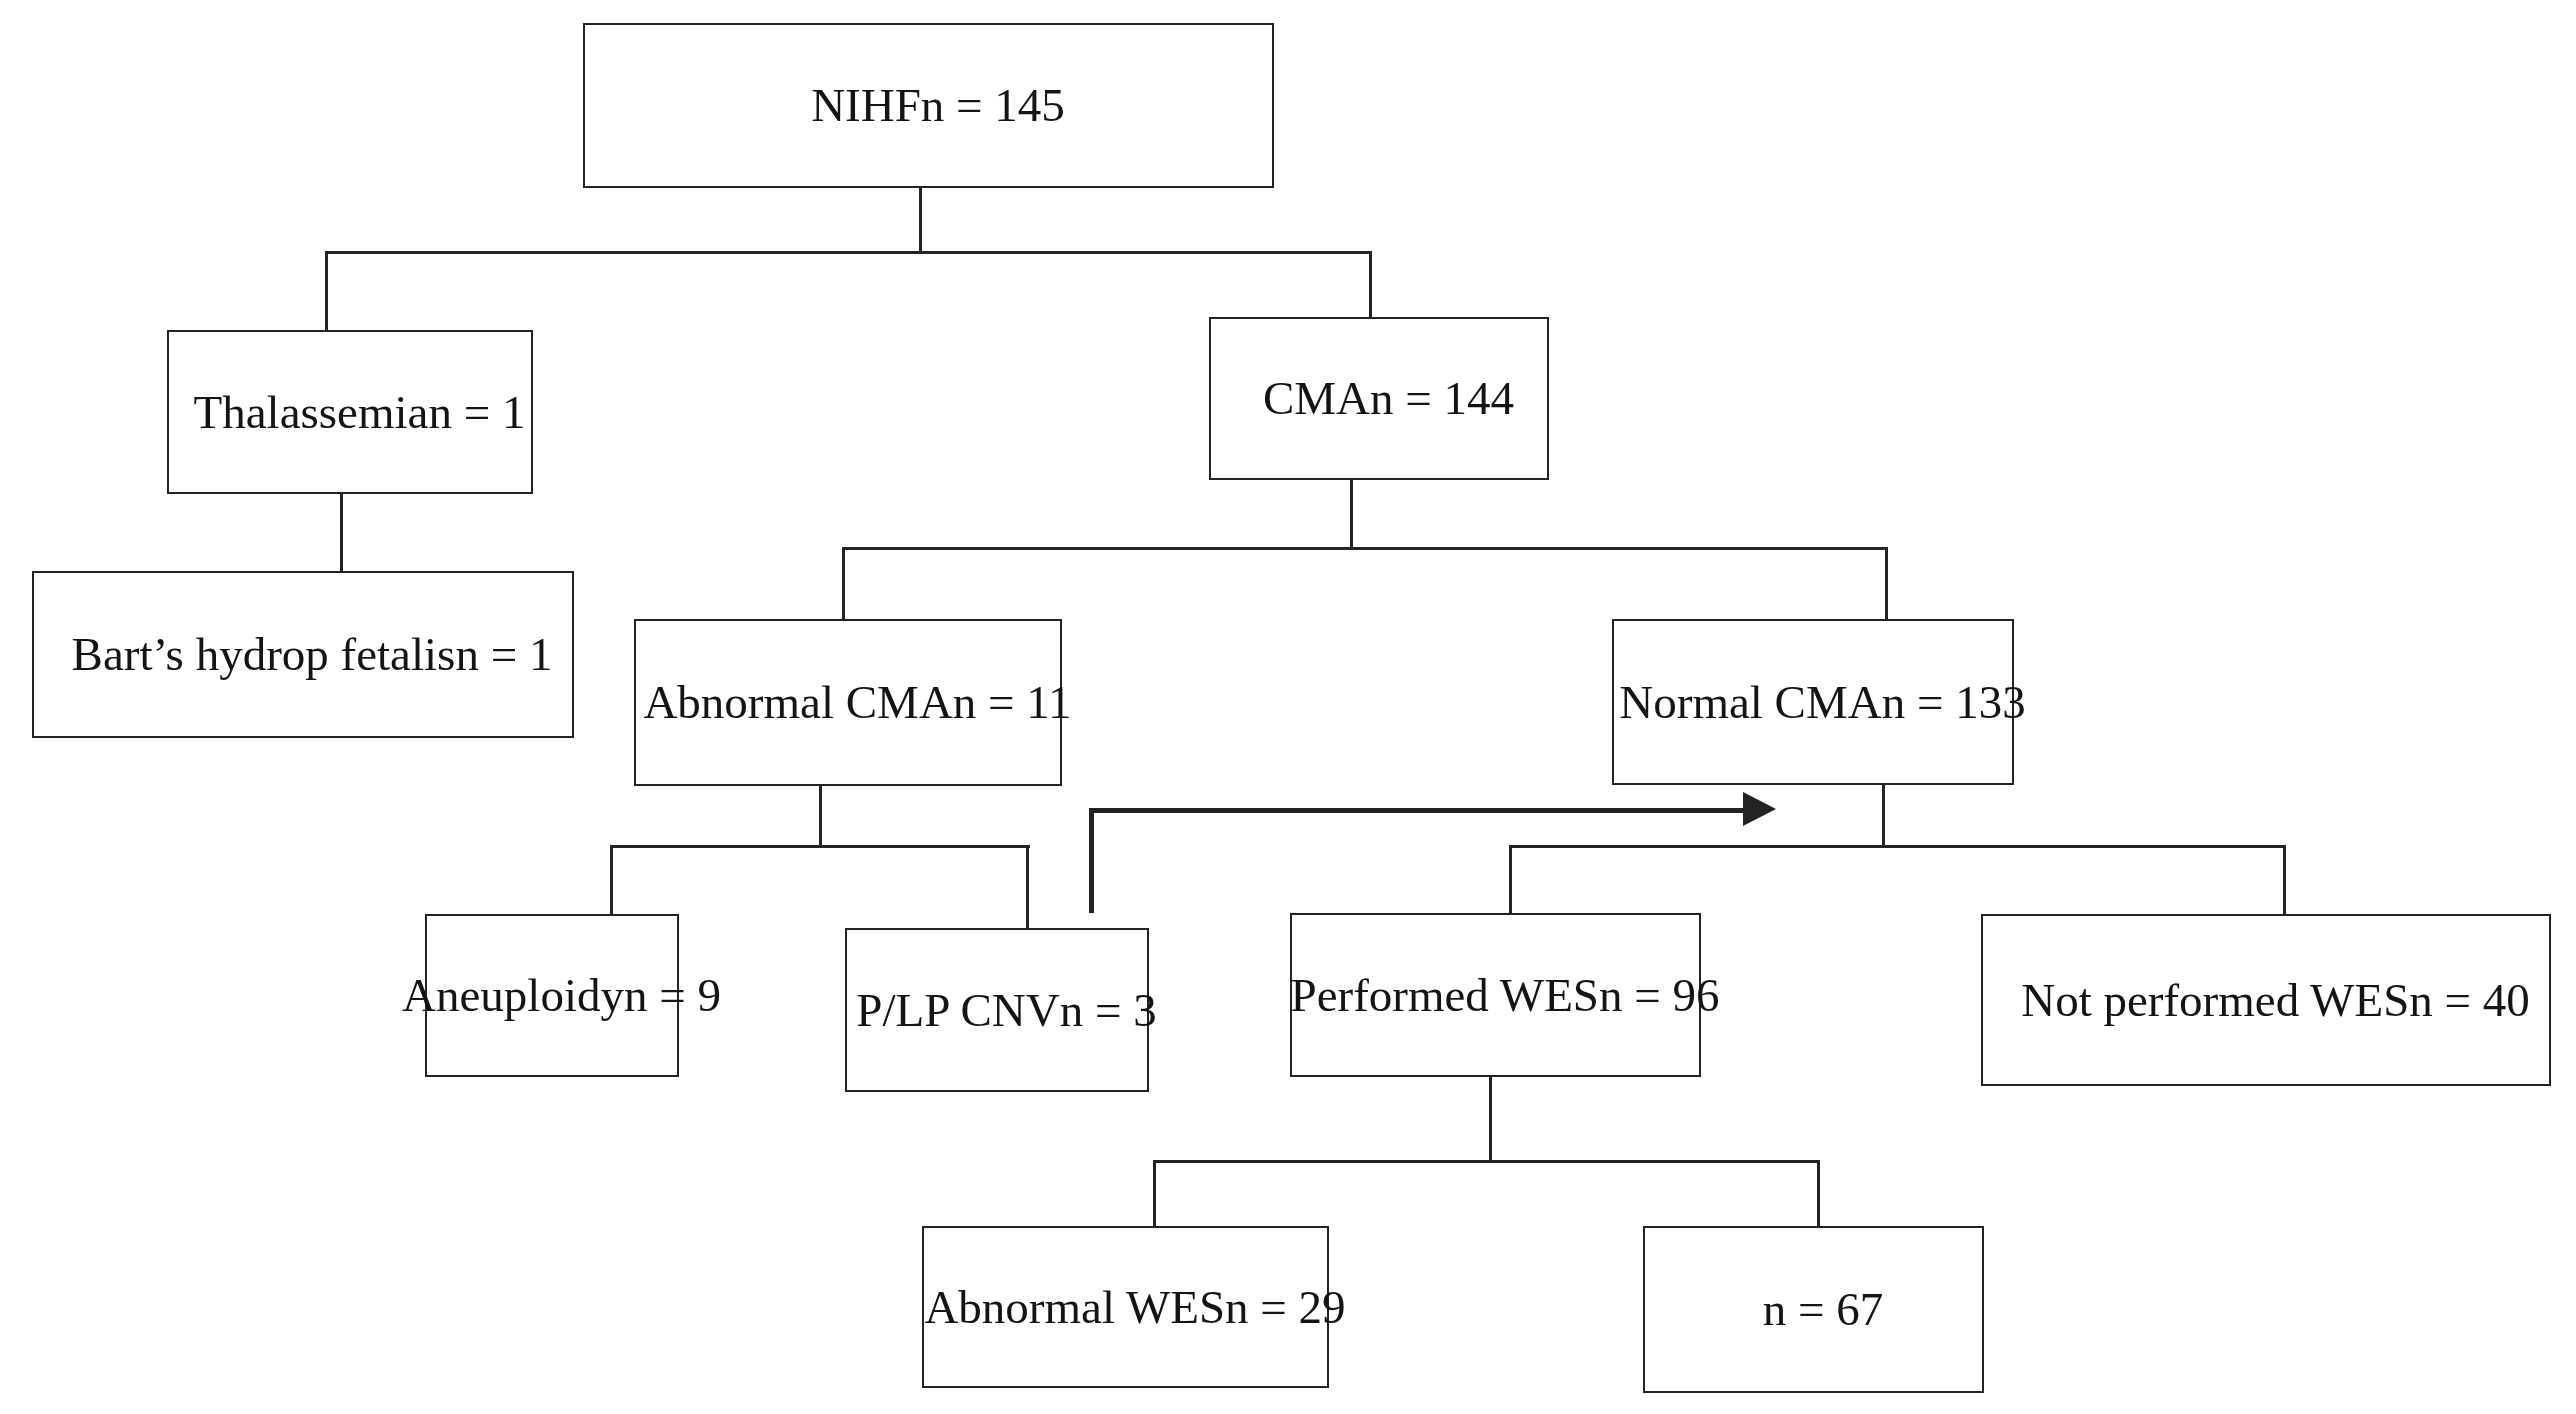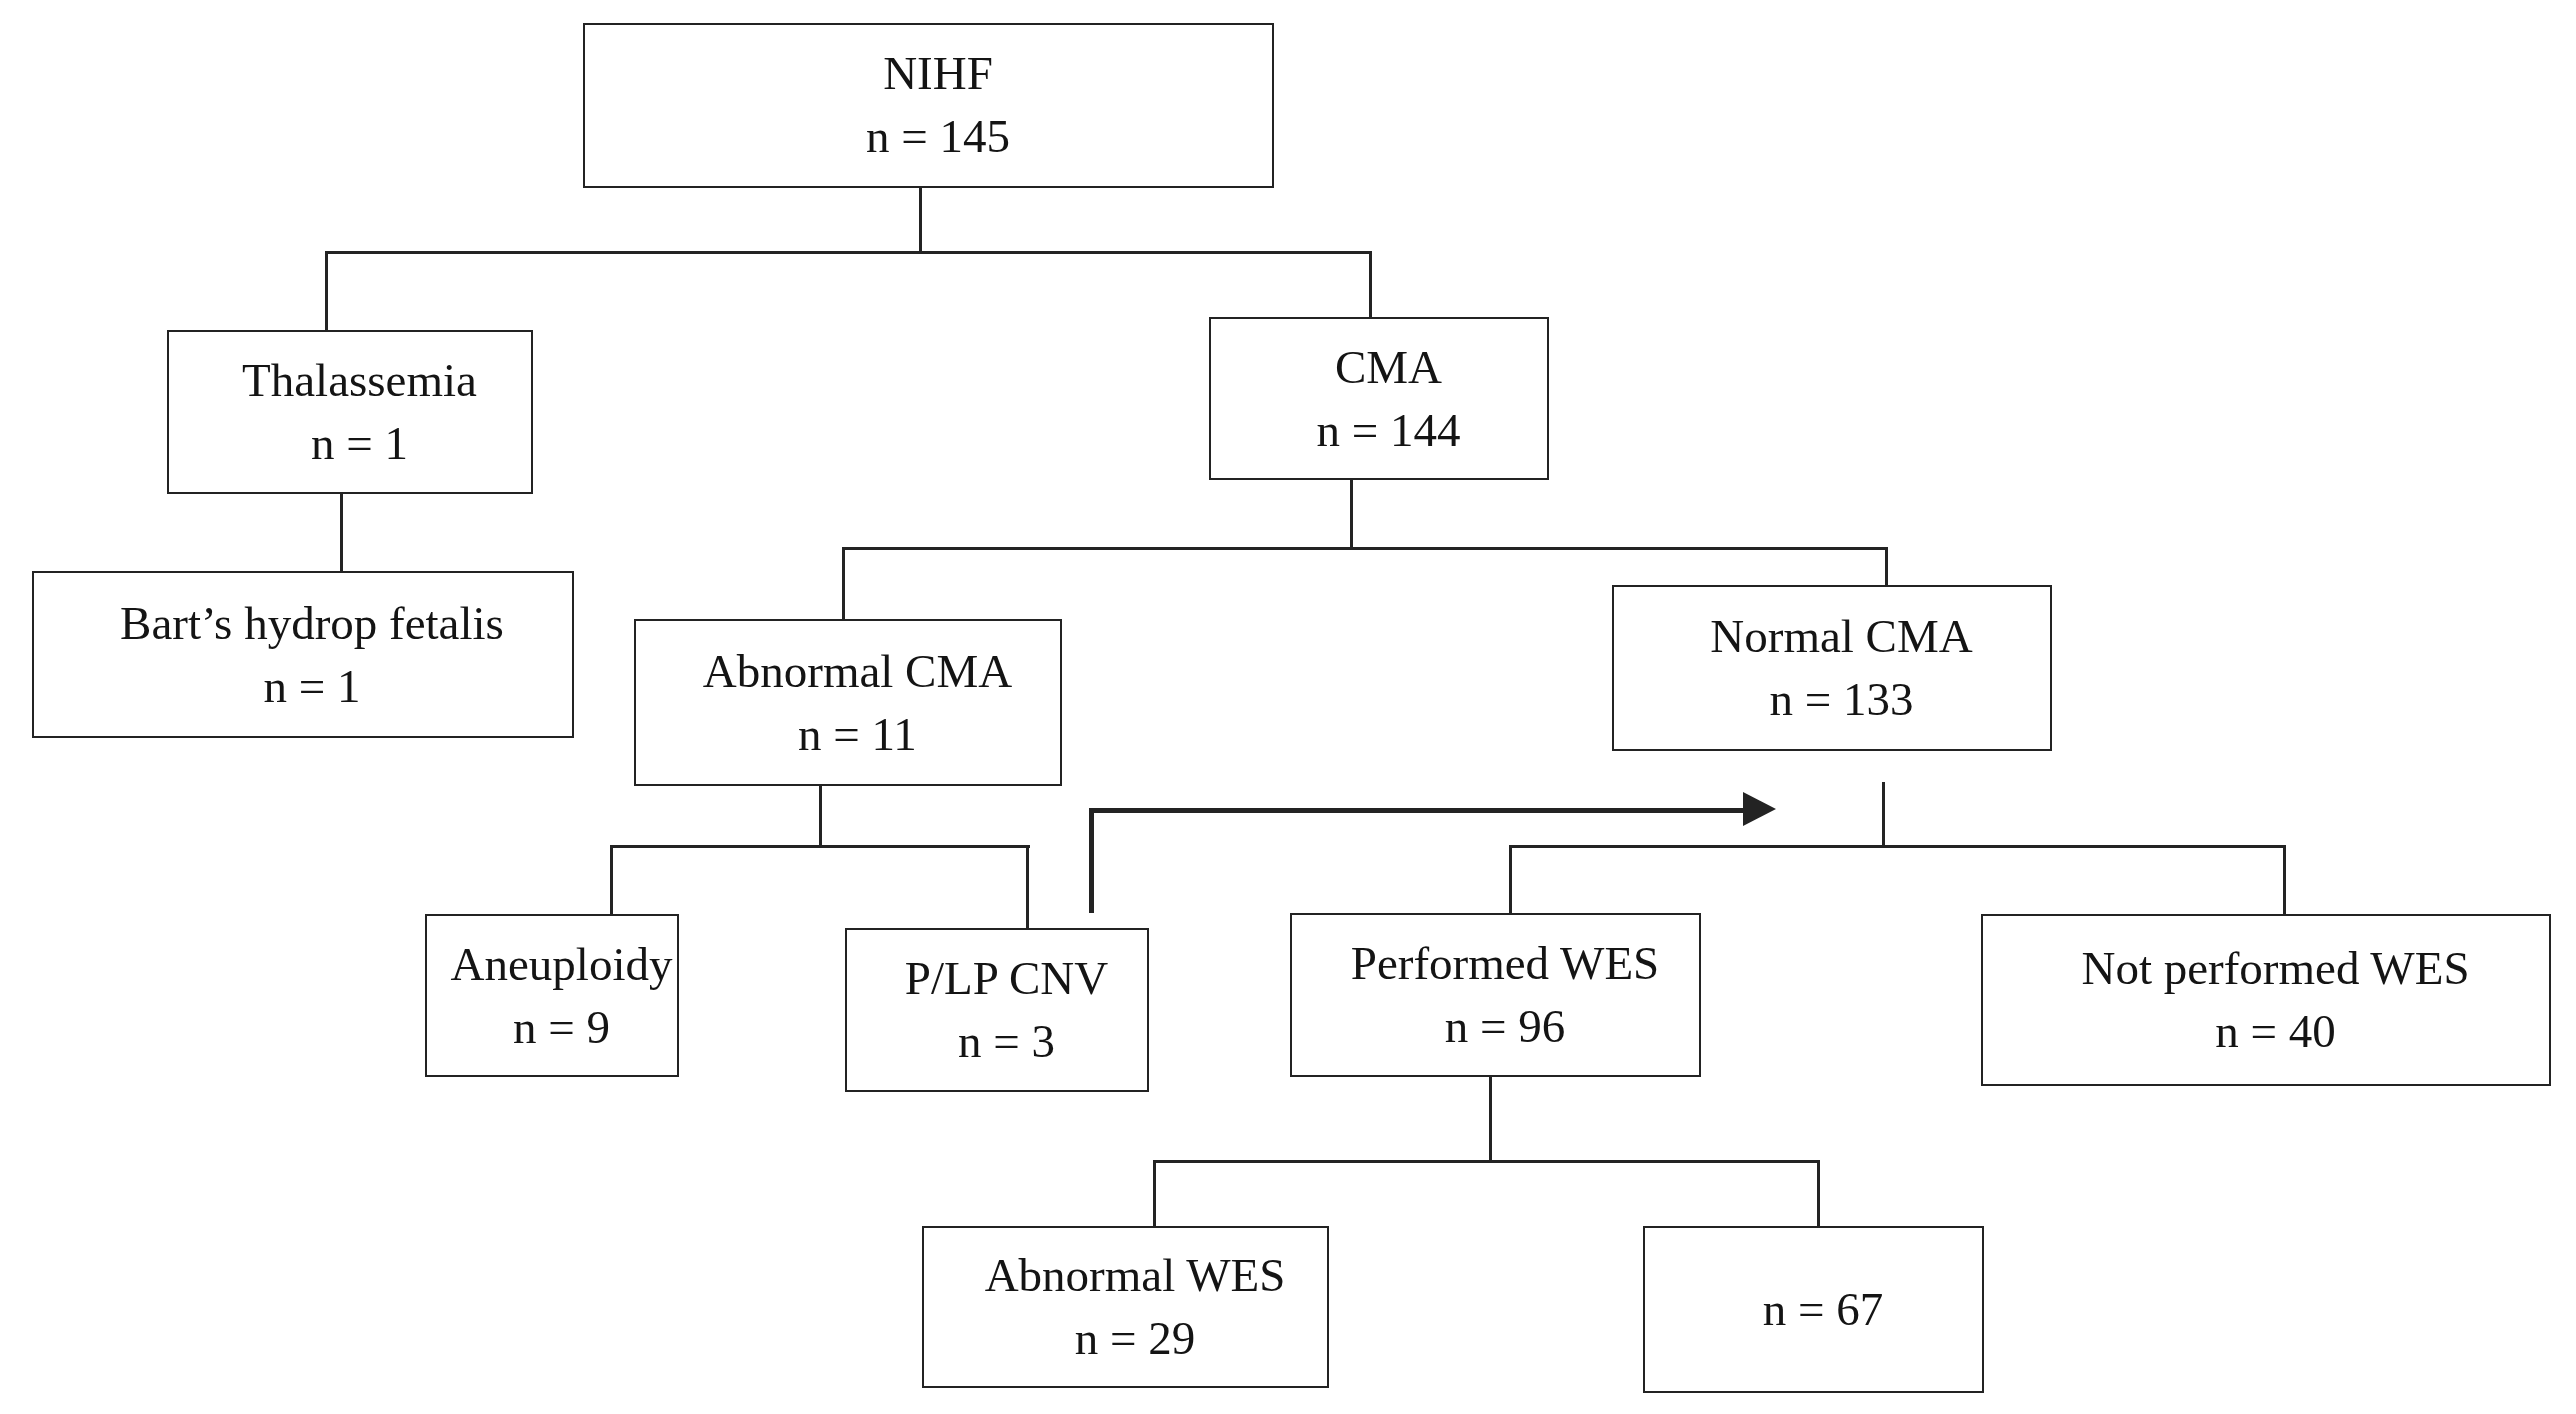--- a/index.html
+++ b/index.html
@@ -15,21 +15,21 @@
     background:var(--bg);
     font-family:"Liberation Serif","DejaVu Serif",serif;
     overflow:hidden;
   }
   .node{
     position:absolute;
     box-sizing:border-box;
     border:2.7px solid var(--line);
     background:var(--bg);
     display:flex;
-    flex-direction:column;
+    flex-direction:row;
     align-items:center;
     justify-content:center;
     text-align:center;
     color:var(--text);
     font-size:47px;
     line-height:63px;
     white-space:nowrap;
     z-index:2;
     padding-left:19px;
   }
@@ -98,21 +98,21 @@
   <div class="node" style="left:31.5px;top:571px;width:542px;height:167px">
     <span>Bart’s hydrop fetalis</span>
     <span>n = 1</span>
   </div>
 
   <div class="node" style="left:634px;top:619px;width:428px;height:167px">
     <span>Abnormal CMA</span>
     <span>n = 11</span>
   </div>
 
-  <div class="node" style="left:1612px;top:585px;width:440px;height:166px">
+  <div class="node" style="left:1612px;top:619px;width:402px;height:166px">
     <span>Normal CMA</span>
     <span>n = 133</span>
   </div>
 
   <div class="node" style="left:425px;top:914px;width:254px;height:163px">
     <span>Aneuploidy</span>
     <span>n = 9</span>
   </div>
 
   <div class="node" style="left:845px;top:928px;width:304px;height:164px">

